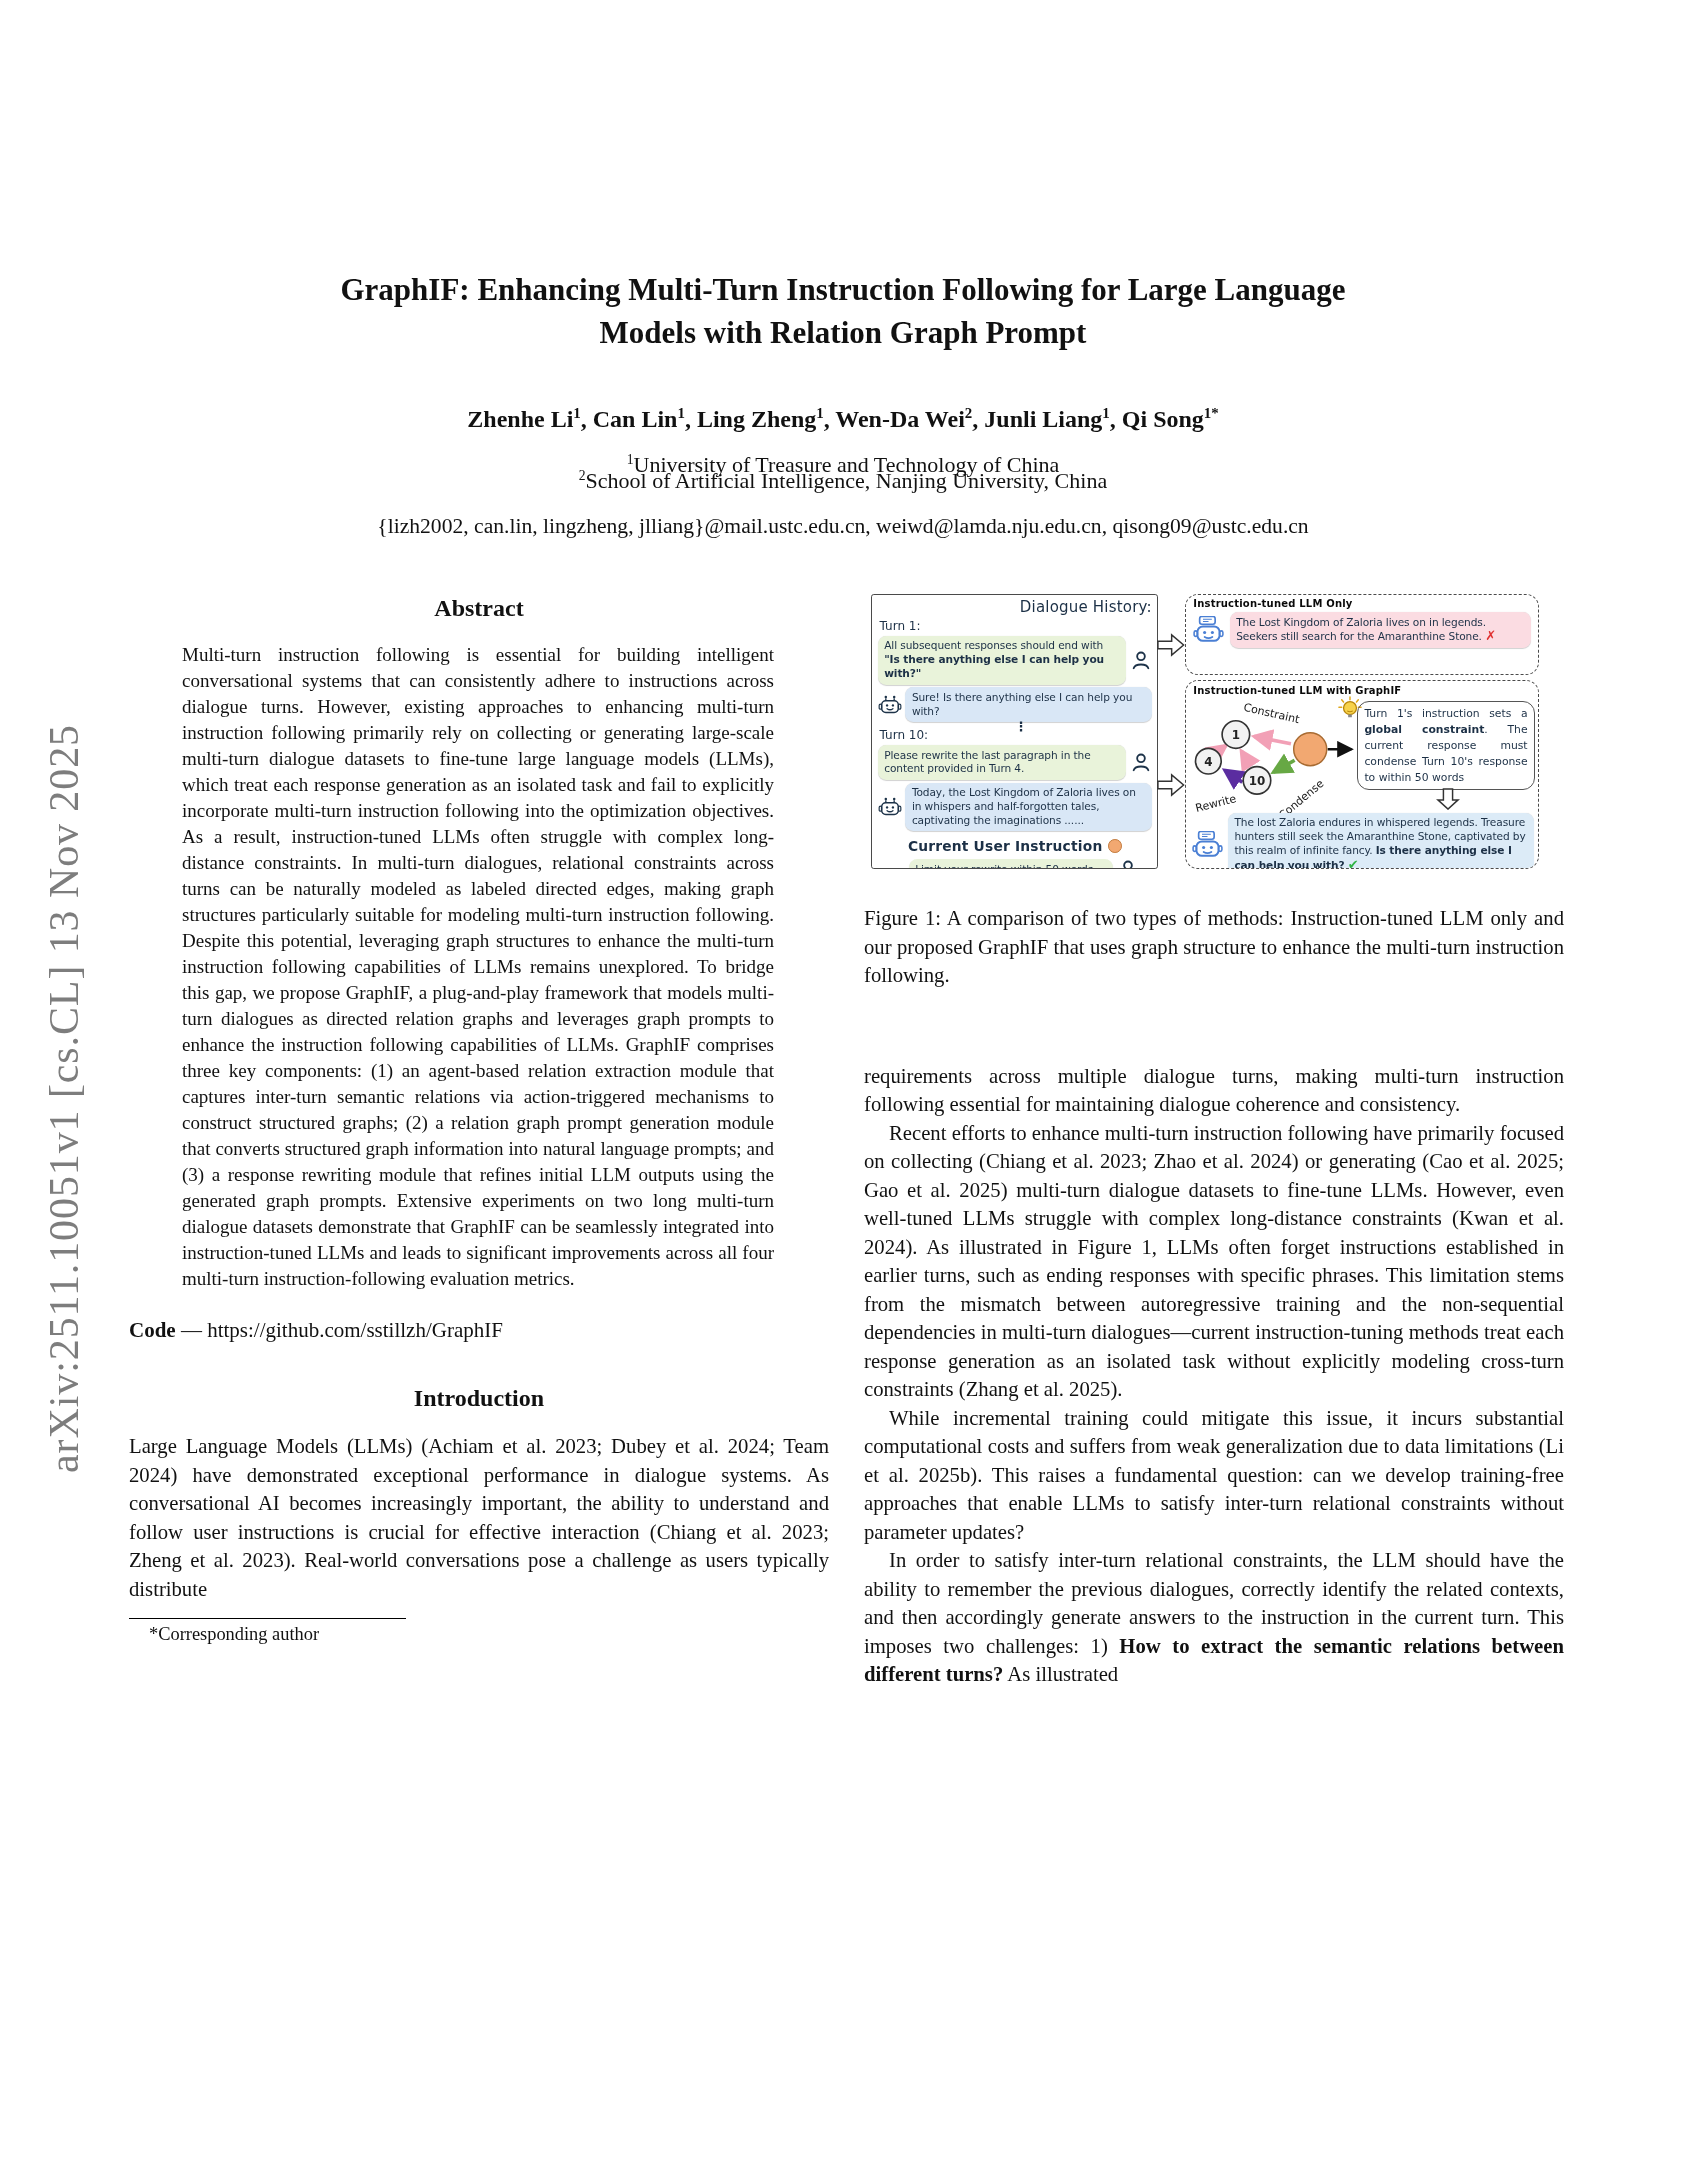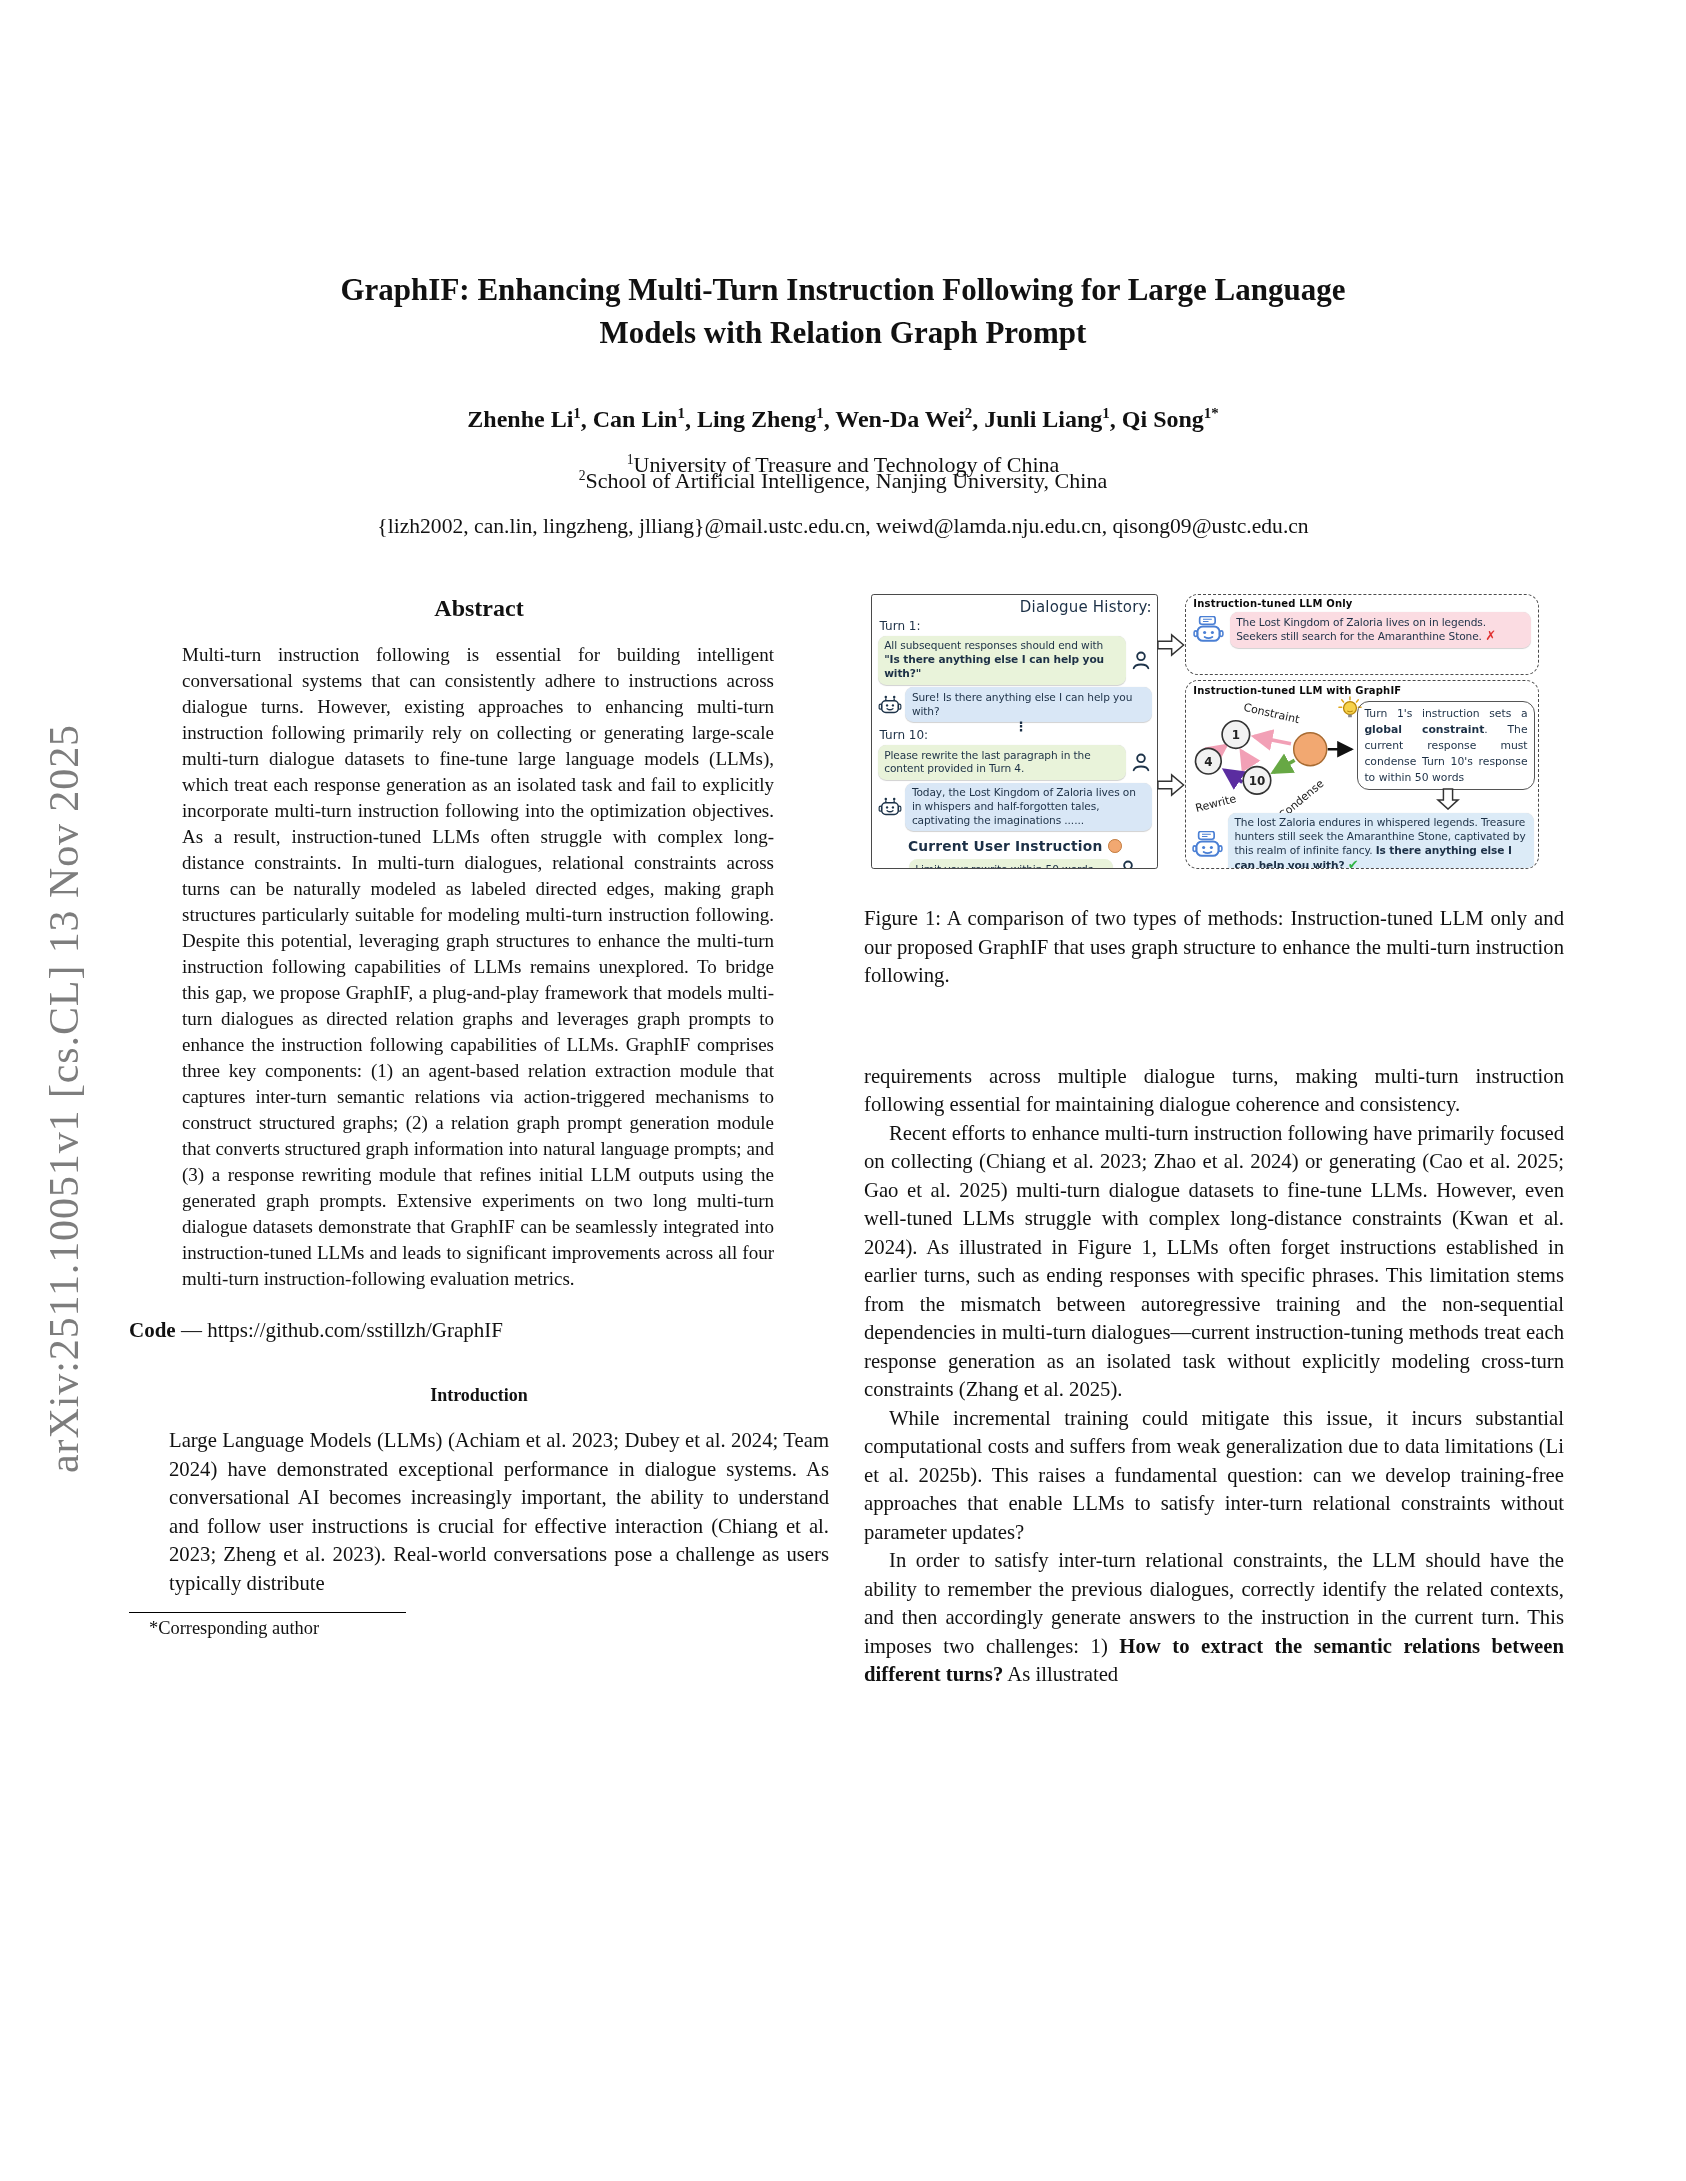--- a/index.html
+++ b/index.html
@@ -29,23 +29,23 @@
   .affil1{top:452px;} .affil2{top:468px;}
   .emails{position:absolute;left:0;top:514px;width:100%;text-align:center;font-size:21.6px;}
 
   
   .col{position:absolute;width:700px;text-align:justify;hyphens:auto;}
   .col-left{left:129px;top:595px;}
   .col-right{left:864px;top:588px;}
   .sec-heading{text-align:center;font-size:24px;font-weight:bold;}
   .abstract-text{margin:20px 55px 0 53px;font-size:19px;line-height:26px;}
   .code-line{margin-top:26px;font-size:21px;text-align:left;}
-  .intro-heading{margin-top:42px;font-size:18px;}
+  .intro-heading{margin-top:42px;font-size:24px;}
   .body-par{font-size:20.7px;line-height:28.5px;}
-  .intro-par{margin-top:20px;margin-left:40px;}
+  .intro-par{margin-top:20px;}
   .indent{text-indent:25px;}
   .footnote{margin-top:14.7px;text-align:left;}
   .footnote-rule{width:277px;border-top:1.8px solid #000;}
   .footnote-text{font-size:18.4px;margin-top:5.5px;margin-left:20px;}
 
   
   .figure{position:relative;width:696px;height:292px;font-family:"DejaVu Sans",sans-serif;
     color:var(--fig-ink);text-align:left;hyphens:none;}
   .panel-dialogue{position:absolute;left:7.3px;top:5.5px;width:287px;height:275px;
     border:1.8px solid #4a4a4a;border-radius:2.8px;background:#fff;overflow:hidden;padding:3.7px 5.5px;}

